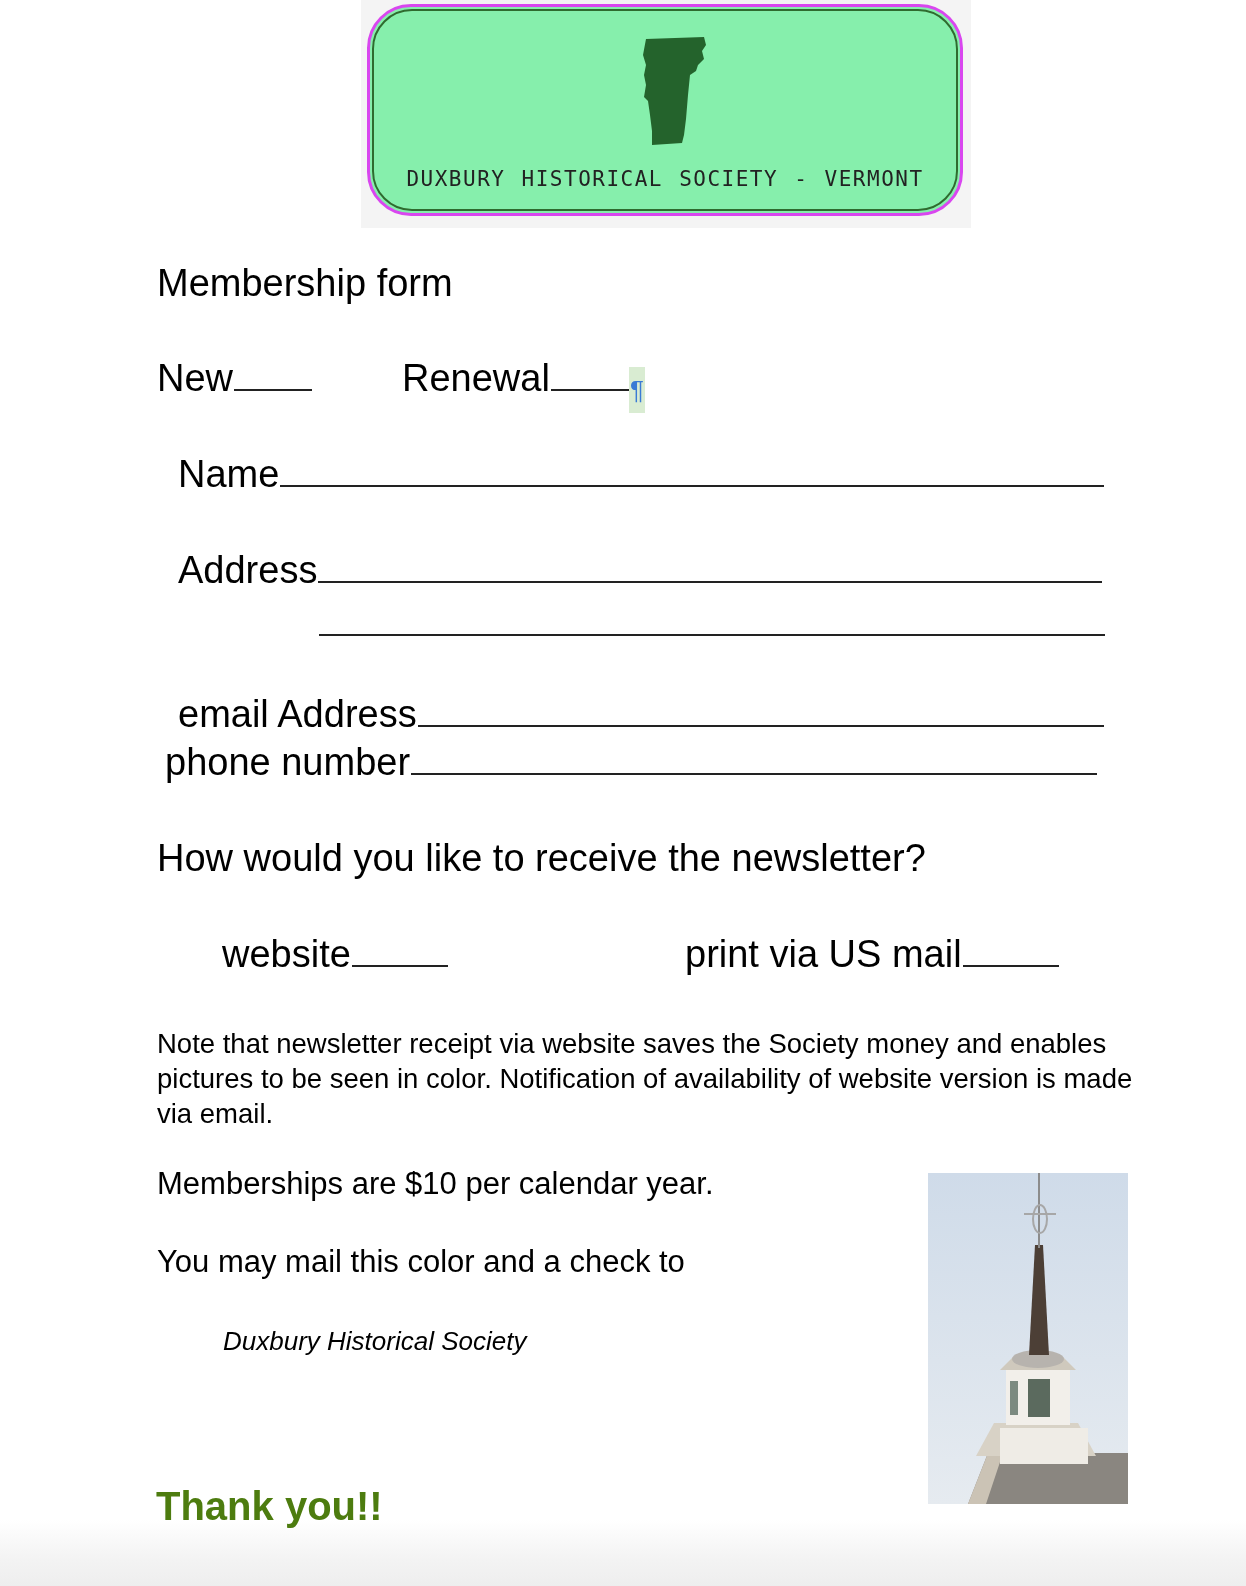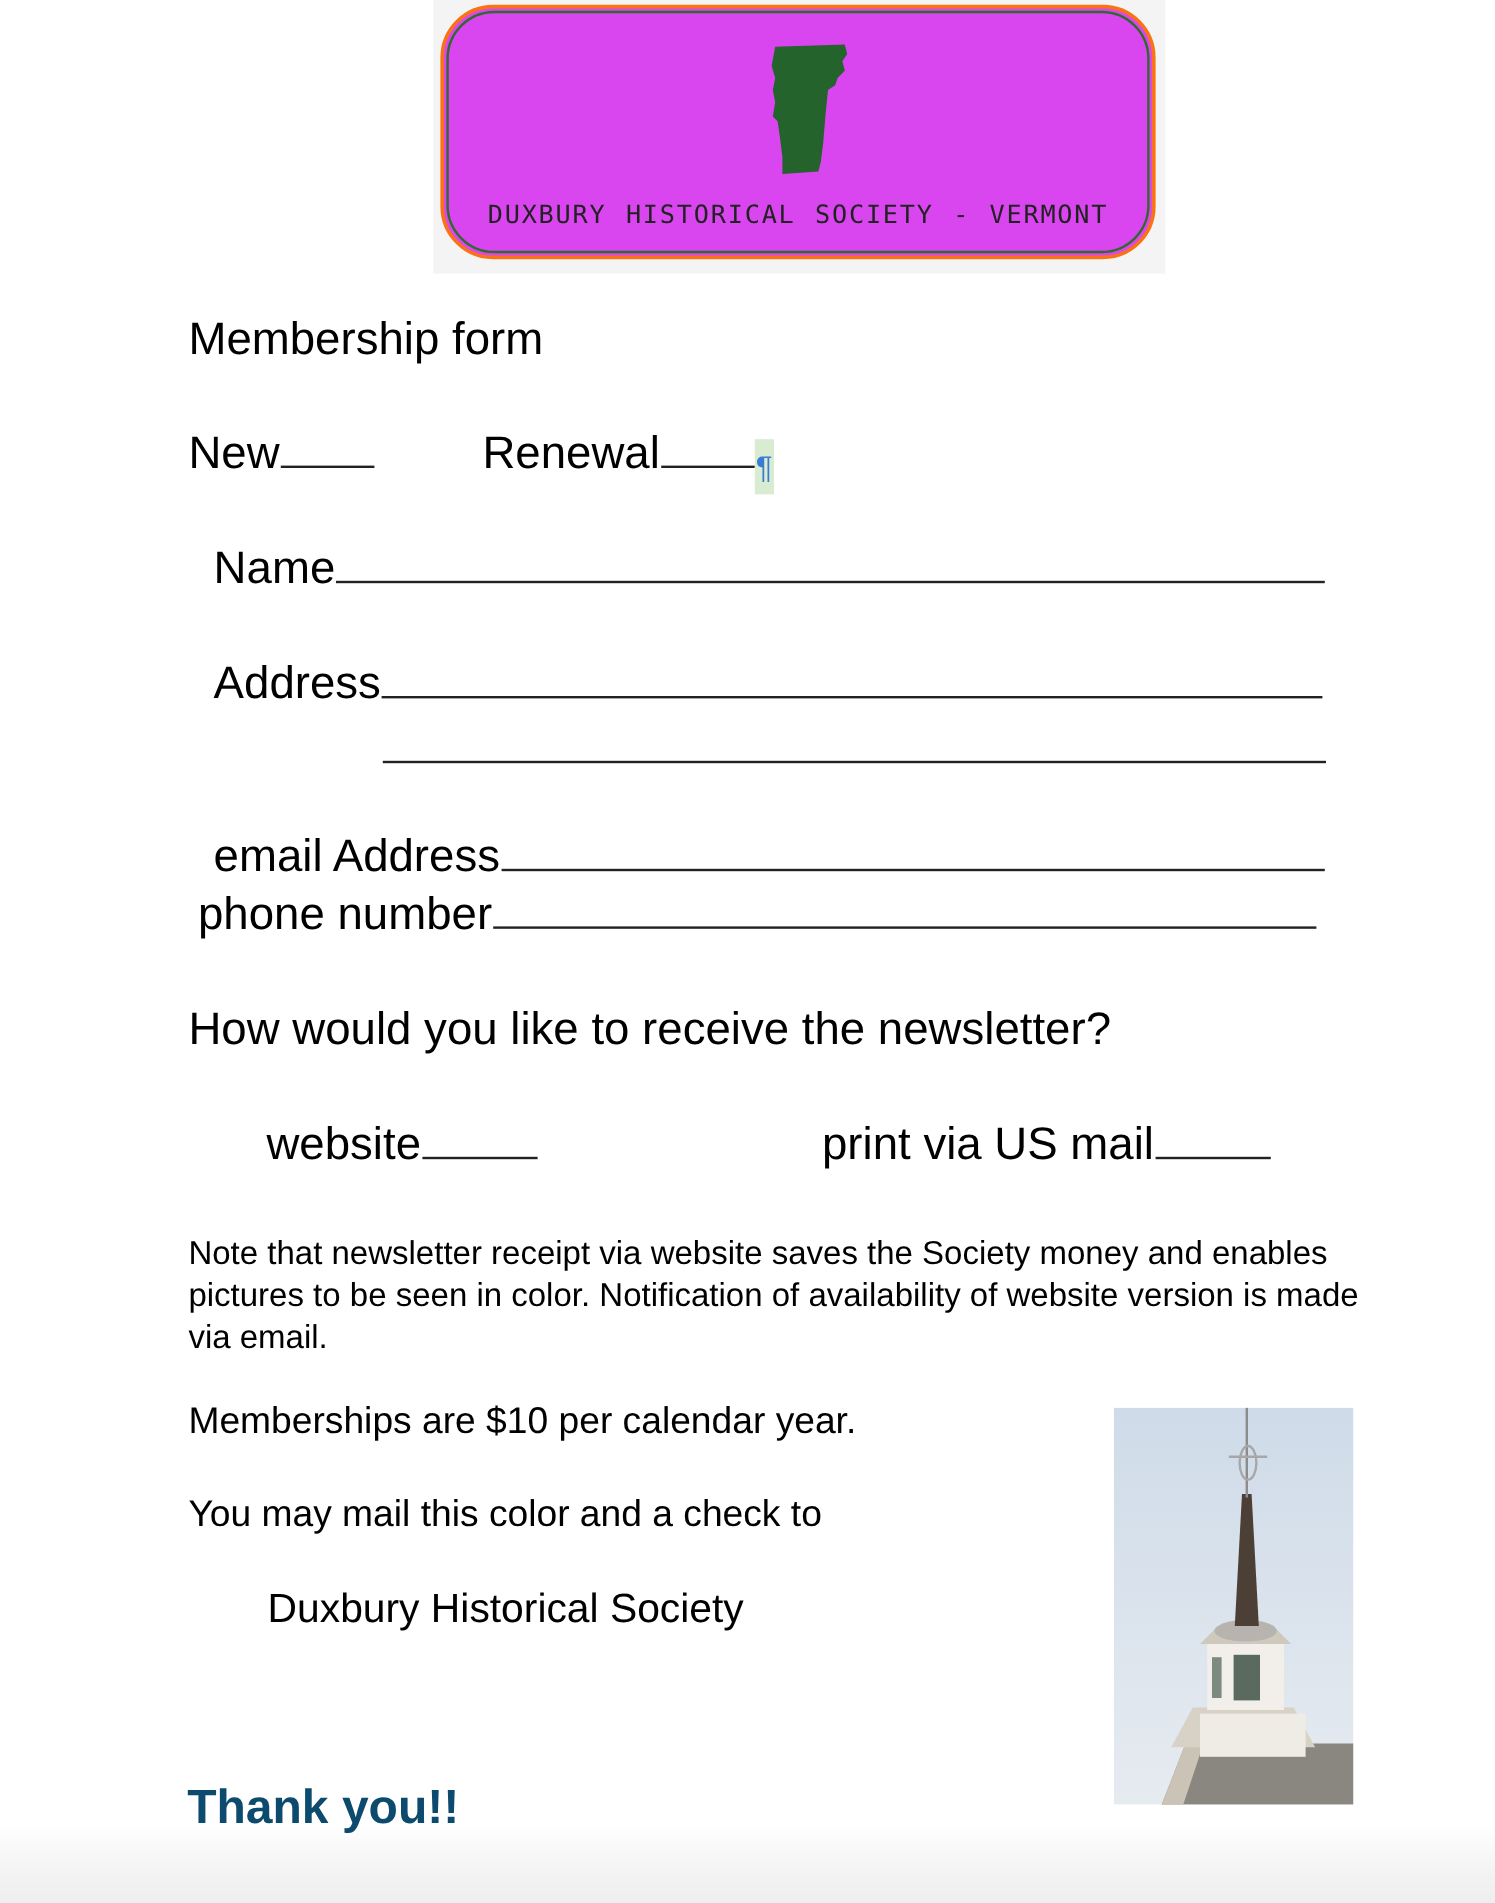--- a/index.html
+++ b/index.html
@@ -6,41 +6,41 @@
     body {
       width: 1246px; height: 1586px; position: relative; overflow: hidden;
       background: linear-gradient(to bottom, #ffffff 0px, #ffffff 1520px, #f3f3f3 1560px, #eeeeee 1586px);
       font-family: "Liberation Sans", sans-serif; color: #000;
     }
     .abs { position: absolute; white-space: nowrap; }
     
     .logo-wrap { position: absolute; left: 361px; top: 0; width: 610px; height: 228px; background: #f4f4f4; }
     .logo-frame {
       position: absolute; left: 6px; top: 4px; width: 596px; height: 212px;
-      border: 3px solid #f97316; border-radius: 44px; box-sizing: border-box; background: #d946ef;
+      border: 3px solid #d946ef; border-radius: 44px; box-sizing: border-box; background: #86efac;
     }
     .logo-frame::after {
       content: ""; position: absolute; left: 2px; top: 2px; right: 2px; bottom: 2px;
       border: 2px solid #2f6b2f; border-radius: 40px;
     }
     .vt-map { position: absolute; left: 270px; top: 28px; width: 70px; height: 112px; }
     .logo-text {
       position: absolute; left: 0; right: 0; top: 160px; text-align: center;
       font-family: "DejaVu Sans Mono", monospace; font-size: 21px; letter-spacing: 1.5px; color: #222;
       word-spacing: 2px;
     }
     .t-lg { font-size: 38px; }
     .t-md { font-size: 28px; }
     .blank { display: inline-block; border-bottom: 2px solid #222; vertical-align: baseline; height: 0; margin-left: 1px; }
     .pilcrow {
       display: inline-block; background: #d9ecd2; color: #3a7bd5; font-size: 26px; width: 16px; height: 46px;
       line-height: 46px; text-align: center; vertical-align: -8px;
     }
     .note { font-size: 27.5px; line-height: 35px; white-space: normal; width: 1010px; }
-    .thanks { color: #0c4a6e; font-weight: bold; font-size: 40px; }
+    .thanks { color: #4d7c0f; font-weight: bold; font-size: 40px; }
     .photo { position: absolute; left: 928px; top: 1173px; width: 200px; height: 331px; overflow: hidden; }
   </style>
 </head>
 <body>
 
 <div class="logo-wrap">
   <div class="logo-frame">
     <svg class="vt-map" viewBox="0 0 70 112">
       <path d="M6 4 L64 2 L66 10 L62 16 L64 24 L58 30 L56 36 L50 40 L48 60 L46 84 L44 100 L42 108 L12 110 L12 96 L10 80 L8 66 L4 62 L6 50 L4 40 L6 30 L3 20 Z" fill="#24632c"></path>
     </svg>
@@ -80,21 +80,21 @@
 </div>
 <div class="abs t-lg" style="left:651px; top:933px;margin-left:34px;">
   <span>print via US mail</span><span class="blank" style="width:96px;"></span>
 </div>
 
 <div class="abs note" style="left:157px; top:1026px;">Note that newsletter receipt via website saves the Society money and enables pictures to be seen in color.  Notification of availability of website version is made via email.</div>
 
 <div class="abs t-md" style="left:157px; top:1166px; font-size:31px;">Memberships are $10 per calendar year.</div>
 <div class="abs t-md" style="left:157px; top:1244px; font-size:31px;">You may mail this color and a check to</div>
 
-<div class="abs" style="left:223px; top:1322px; font-size:34px; line-height:39px;">
+<div class="abs" style="left:223px; top:1322px; font-size:26px; line-height:39px;font-style:italic;">
   <div>Duxbury Historical Society</div>
 </div>
 
 <div class="abs thanks" style="left:156px; top:1484px;">Thank you!!</div>
 
 <div class="photo">
   <svg width="200" height="331" viewBox="0 0 200 331">
     <defs>
       <linearGradient id="sky" x1="0" y1="0" x2="0" y2="1">
         <stop offset="0" stop-color="#cfdbe9"></stop>

